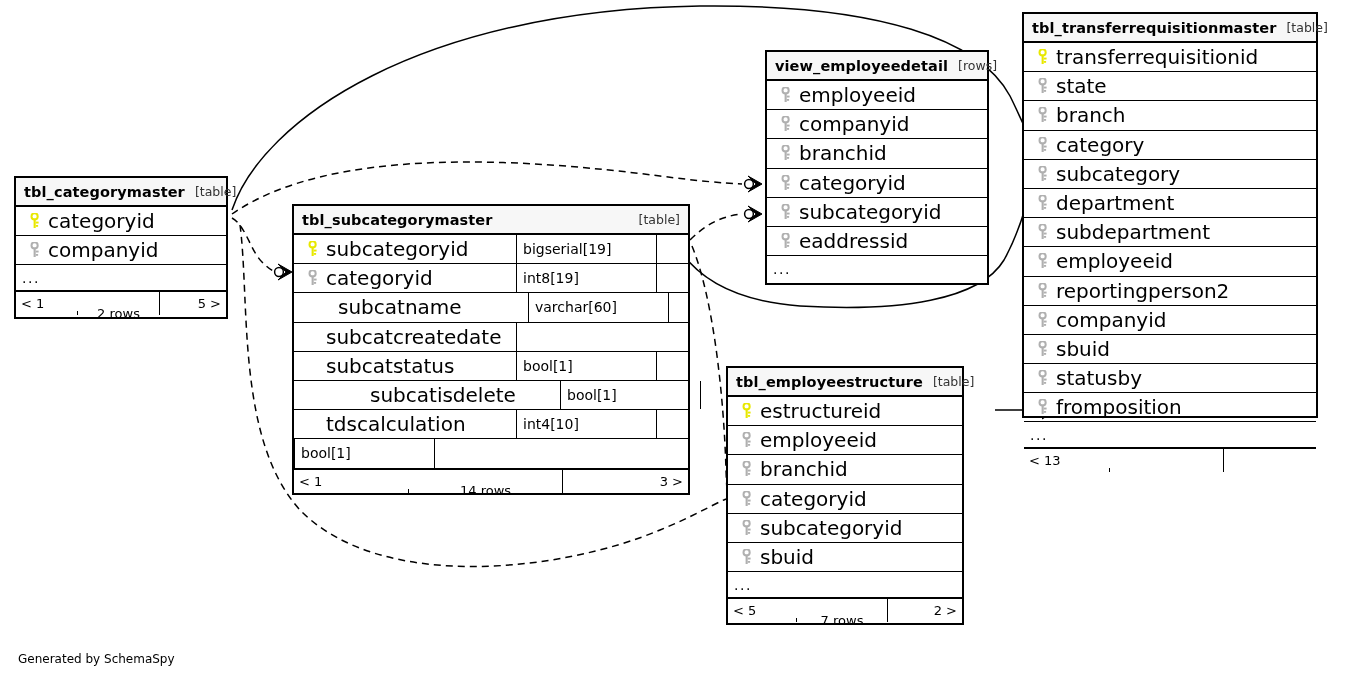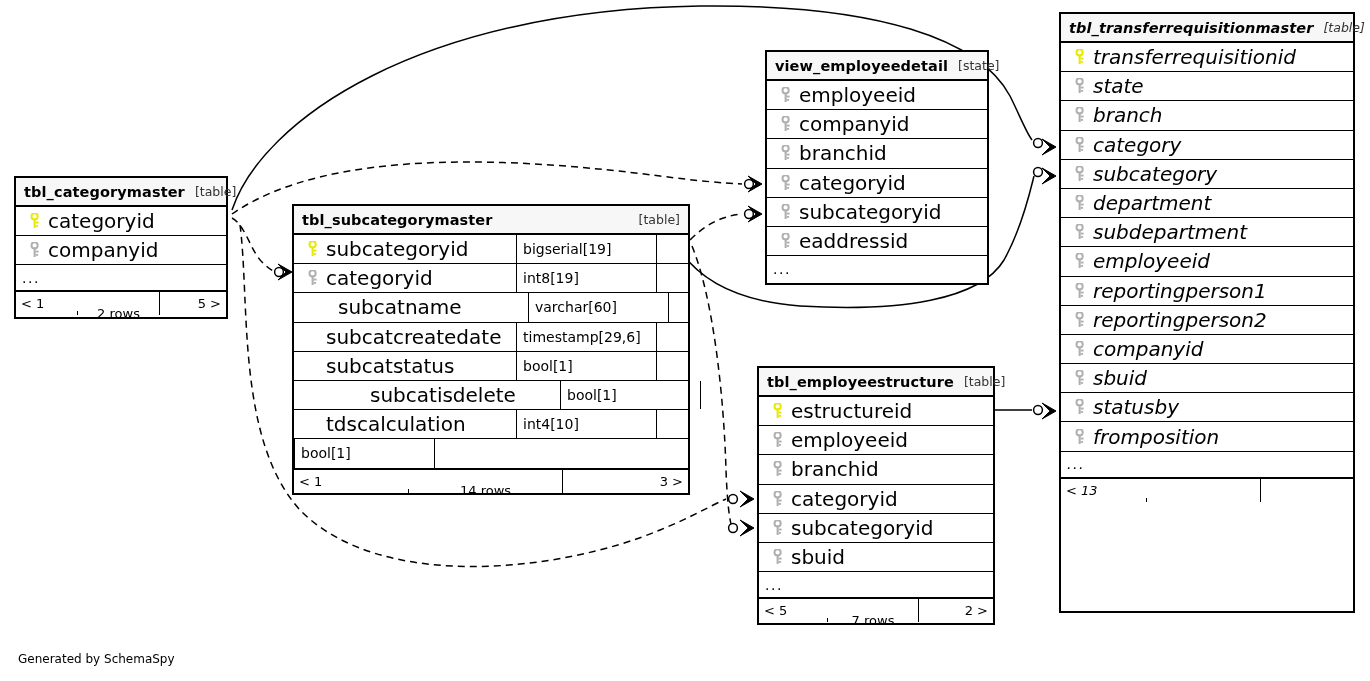--- a/index.html
+++ b/index.html
@@ -230,21 +230,20 @@
             <span class="colname">subcatname</span>
           </div>
           <div class="cell-type" style="flex:0 0 140px;text-align:center;">varchar[60]</div>
           <div class="cell-pad" style="flex:1 1 auto;"></div>
         </div>
         <div class="row">
           <div class="cell-name" style="flex:0 0 222px;">
             <span class="keywrap"></span>
             <span class="colname">subcatcreatedate</span>
           </div>
-          <div class="cell-type" style="flex:0 0 140px;">timestamp[29,6]</div>
           <div class="cell-pad" style="flex:1 1 auto;"></div>
         </div>
         <div class="row">
           <div class="cell-name" style="flex:0 0 222px;">
             <span class="keywrap"></span>
             <span class="colname">subcatstatus</span>
           </div>
           <div class="cell-type" style="flex:0 0 140px;">bool[1]</div>
           <div class="cell-pad" style="flex:1 1 auto;"></div>
         </div>
@@ -270,21 +269,21 @@
         </div>
         <div class="foot">
           <div class="f-left" style="flex:0 0 114px;">&lt; 1</div>
           <div class="f-mid" style="flex:1 1 auto;">14 rows</div>
           <div class="f-right" style="flex:0 0 126px;">3 &gt;</div>
         </div>
       </div>
       <div class="tbl" style="left: 765px; top: 50px; width: 224px; height: 235px;">
         <div class="tbl-head">
           <span class="tbl-name">view_employeedetail</span>
-          <span class="tbl-kind">[state]</span>
+          <span class="tbl-kind">[rows]</span>
         </div>
         <div class="row">
           <div class="cell-name">
             <span class="keywrap">
               <svg class="key" width="11" height="16" viewBox="0 0 11 16" aria-hidden="true">
                 <circle cx="4.6" cy="3.4" r="3.1" fill="none" stroke="#b0b0b0" stroke-width="2"></circle>
                 <rect x="3.6" y="5.6" width="2.1" height="9.4" fill="#b0b0b0"></rect>
                 <rect x="5.7" y="8.6" width="2.9" height="1.9" fill="#b0b0b0"></rect>
                 <rect x="5.7" y="12.0" width="2.4" height="1.8" fill="#b0b0b0"></rect>
               </svg>
@@ -352,21 +351,21 @@
                 <rect x="3.6" y="5.6" width="2.1" height="9.4" fill="#b0b0b0"></rect>
                 <rect x="5.7" y="8.6" width="2.9" height="1.9" fill="#b0b0b0"></rect>
                 <rect x="5.7" y="12.0" width="2.4" height="1.8" fill="#b0b0b0"></rect>
               </svg>
             </span>
             <span class="colname">eaddressid</span>
           </div>
         </div>
         <div class="row ellipsis">...</div>
       </div>
-      <div class="tbl" style="left: 757px; top: 366px; width: 238px; height: 259px;">
+      <div class="tbl" style="left: 726px; top: 366px; width: 238px; height: 259px;">
         <div class="tbl-head">
           <span class="tbl-name">tbl_employeestructure</span>
           <span class="tbl-kind">[table]</span>
         </div>
         <div class="row">
           <div class="cell-name">
             <span class="keywrap">
               <svg class="key" width="11" height="16" viewBox="0 0 11 16" aria-hidden="true">
                 <circle cx="4.6" cy="3.4" r="3.1" fill="none" stroke="#e8e800" stroke-width="2"></circle>
                 <rect x="3.6" y="5.6" width="2.1" height="9.4" fill="#e8e800"></rect>
@@ -442,21 +441,21 @@
             <span class="colname">sbuid</span>
           </div>
         </div>
         <div class="row ellipsis">...</div>
         <div class="foot">
           <div class="f-left" style="flex:0 0 68px;">&lt; 5</div>
           <div class="f-mid" style="flex:1 1 auto;">7 rows</div>
           <div class="f-right" style="flex:0 0 75px;">2 &gt;</div>
         </div>
       </div>
-      <div class="tbl" style="left: 1059px; top: 12px; width: 296px; height: 601px; font-style: italic;">
+      <div class="tbl" style="left: 1022px; top: 12px; width: 296px; height: 406px;">
         <div class="tbl-head">
           <span class="tbl-name">tbl_transferrequisitionmaster</span>
           <span class="tbl-kind">[table]</span>
         </div>
         <div class="row">
           <div class="cell-name">
             <span class="keywrap">
               <svg class="key" width="11" height="16" viewBox="0 0 11 16" aria-hidden="true">
                 <circle cx="4.6" cy="3.4" r="3.1" fill="none" stroke="#e8e800" stroke-width="2"></circle>
                 <rect x="3.6" y="5.6" width="2.1" height="9.4" fill="#e8e800"></rect>
@@ -549,33 +548,20 @@
           <div class="cell-name">
             <span class="keywrap">
               <svg class="key" width="11" height="16" viewBox="0 0 11 16" aria-hidden="true">
                 <circle cx="4.6" cy="3.4" r="3.1" fill="none" stroke="#b0b0b0" stroke-width="2"></circle>
                 <rect x="3.6" y="5.6" width="2.1" height="9.4" fill="#b0b0b0"></rect>
                 <rect x="5.7" y="8.6" width="2.9" height="1.9" fill="#b0b0b0"></rect>
                 <rect x="5.7" y="12.0" width="2.4" height="1.8" fill="#b0b0b0"></rect>
               </svg>
             </span>
             <span class="colname">employeeid</span>
-          </div>
-        </div>
-        <div class="row">
-          <div class="cell-name">
-            <span class="keywrap">
-              <svg class="key" width="11" height="16" viewBox="0 0 11 16" aria-hidden="true">
-                <circle cx="4.6" cy="3.4" r="3.1" fill="none" stroke="#b0b0b0" stroke-width="2"></circle>
-                <rect x="3.6" y="5.6" width="2.1" height="9.4" fill="#b0b0b0"></rect>
-                <rect x="5.7" y="8.6" width="2.9" height="1.9" fill="#b0b0b0"></rect>
-                <rect x="5.7" y="12.0" width="2.4" height="1.8" fill="#b0b0b0"></rect>
-              </svg>
-            </span>
-            <span class="colname">reportingperson1</span>
           </div>
         </div>
         <div class="row">
           <div class="cell-name">
             <span class="keywrap">
               <svg class="key" width="11" height="16" viewBox="0 0 11 16" aria-hidden="true">
                 <circle cx="4.6" cy="3.4" r="3.1" fill="none" stroke="#b0b0b0" stroke-width="2"></circle>
                 <rect x="3.6" y="5.6" width="2.1" height="9.4" fill="#b0b0b0"></rect>
                 <rect x="5.7" y="8.6" width="2.9" height="1.9" fill="#b0b0b0"></rect>
                 <rect x="5.7" y="12.0" width="2.4" height="1.8" fill="#b0b0b0"></rect>

